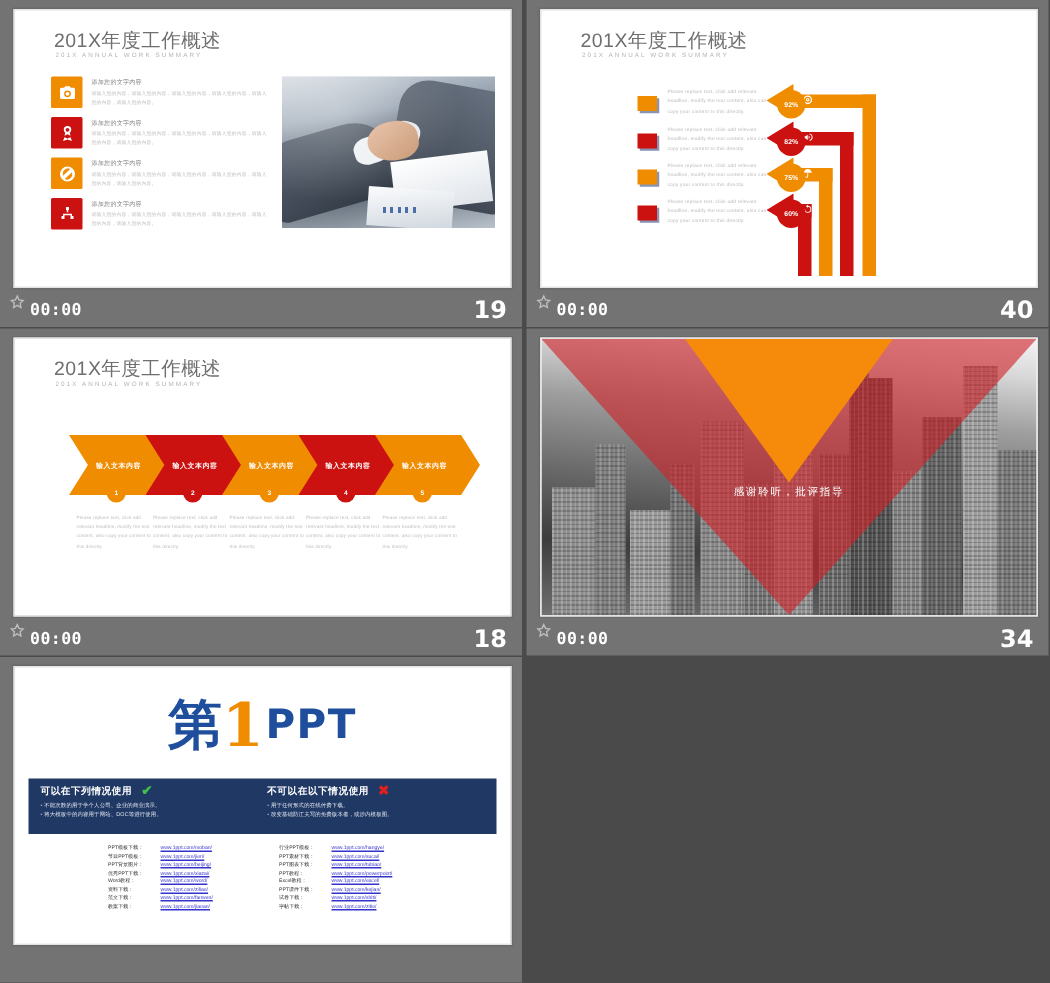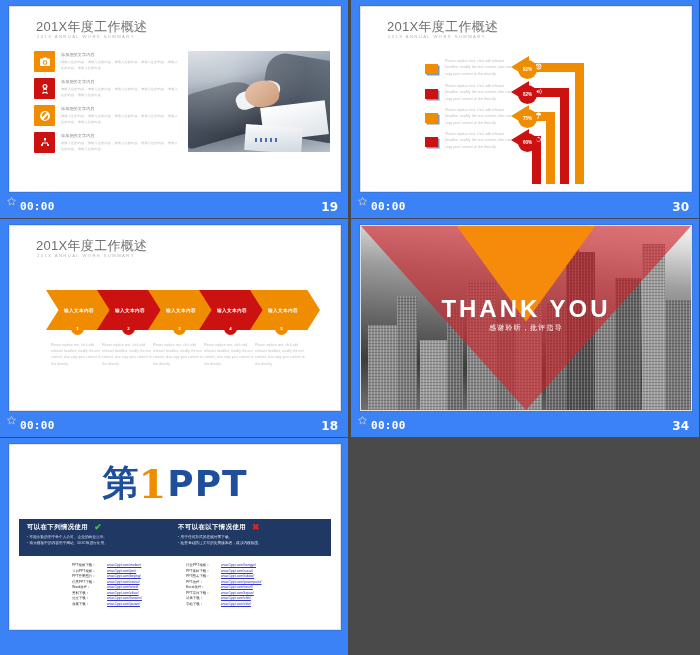--- a/index.html
+++ b/index.html
@@ -9,21 +9,21 @@
     font-family: "Liberation Sans", sans-serif;
     overflow: hidden;
   }
   .grid {
     position: relative;
     width: 700px; height: 655px;
   }
   .slide-cell {
     position: absolute;
     width: 348px; height: 218px;
-    background: #3b82f6;
+    background: #737373;
   }
   .cell-r0 { top: 0; }
   .cell-r1 { top: 219px; }
   .cell-r2 { top: 438px; }
   .cell-c0 { left: 0; }
   .cell-c1 { left: 351px; }
 
   .slide-frame {
     position: absolute;
     left: 9px; top: 6px;
@@ -45,21 +45,21 @@
     line-height: 22px;
   }
   .footer-left {
     position: absolute; left: 6px; top: 0;
     display: flex; align-items: flex-start; gap: 3px; height: 22px;
   }
   .footer-icon { width: 11px; height: 11px; display: block; opacity: .85; }
   .footer-time { font-family: "DejaVu Sans Mono", monospace; font-size: 11px; letter-spacing: .3px; }
   .footer-num {
     position: absolute; right: 10px; top: 0;
-    font-family: "DejaVu Sans", sans-serif; font-size: 12px;
+    font-family: "DejaVu Sans", sans-serif; font-size: 16px;
   }
 
   
   .sl-title {
     position: absolute; left: 26px; top: 11px;
     font-size: 13px; color: #6f6f6f; letter-spacing: .3px;
     white-space: nowrap;
   }
   .sl-sub {
     position: absolute; left: 27px; top: 27px;
@@ -235,21 +235,21 @@
     font-size: 36px; font-weight: bold; color: #1f4e9c;
     font-family: "DejaVu Sans", sans-serif; letter-spacing: -1px;
     vertical-align: middle;
   }
   .logo-one {
     font-size: 40px; font-weight: bold; color: #F08C00;
     font-family: "DejaVu Serif", serif; vertical-align: middle;
     margin: 0 1px;
   }
   .logo-ppt {
-    font-size: 36px; font-weight: bold; color: #1f4e9c;
+    font-size: 27px; font-weight: bold; color: #1f4e9c;
     font-family: "DejaVu Sans", sans-serif; letter-spacing: 1px;
     vertical-align: middle;
   }
   .logo-url {
     position: absolute; left: 0; right: 0; top: 50px;
     text-align: center; color: #F08C00; font-weight: bold;
     font-size: 7px; letter-spacing: 1.2px;
     font-family: "DejaVu Sans Mono", monospace;
     padding-left: 60px;
   }
@@ -434,21 +434,21 @@
         </div>
       </div>
     </div>
     <div class="footer-bar">
       <div class="footer-left">
         <svg class="footer-icon" viewBox="0 0 24 24">
           <path fill="none" stroke="#cccccc" stroke-width="2" d="M12 3l2.6 5.6 6 .8-4.4 4.2 1.1 6-5.3-3-5.3 3 1.1-6L3.4 9.4l6-.8L12 3z"></path>
         </svg>
         <span class="footer-time">00:00</span>
       </div>
-      <div class="footer-num">30</div>
+      <div class="footer-num">40</div>
     </div>
   </div>
 
   <div class="slide-cell cell-r1 cell-c0">
     <div class="slide-frame">
       <div class="slide-inner">
         <div class="sl-title">201X年度工作概述</div>
         <div class="sl-sub">201X ANNUAL WORK SUMMARY</div>
 
         <div class="s21-stage">
@@ -507,21 +507,20 @@
           <div class="bldg" style="left:56%; width:6%;  height:58%; background:#6a6a6a;"></div>
           <div class="bldg" style="left:62%; width:9%;  height:86%; background:#4e4e4e;"></div>
           <div class="bldg" style="left:71%; width:6%;  height:52%; background:#828282;"></div>
           <div class="bldg" style="left:77%; width:8%;  height:72%; background:#606060;"></div>
           <div class="bldg" style="left:85%; width:7%;  height:90%; background:#9c9c9c;"></div>
           <div class="bldg" style="left:92%; width:8%;  height:60%; background:#767676;"></div>
           <div class="bldg" style="left:64%; width:2%;  height:96%; background:#555;"></div>
         </div>
         <div class="v-red"></div>
         <div class="v-orange"></div>
-        <div class="ty-title">THANK YOU</div>
         <div class="ty-sub">感谢聆听，批评指导</div>
       </div>
     </div>
     <div class="footer-bar">
       <div class="footer-left">
         <svg class="footer-icon" viewBox="0 0 24 24">
           <path fill="none" stroke="#cccccc" stroke-width="2" d="M12 3l2.6 5.6 6 .8-4.4 4.2 1.1 6-5.3-3-5.3 3 1.1-6L3.4 9.4l6-.8L12 3z"></path>
         </svg>
         <span class="footer-time">00:00</span>
       </div>

